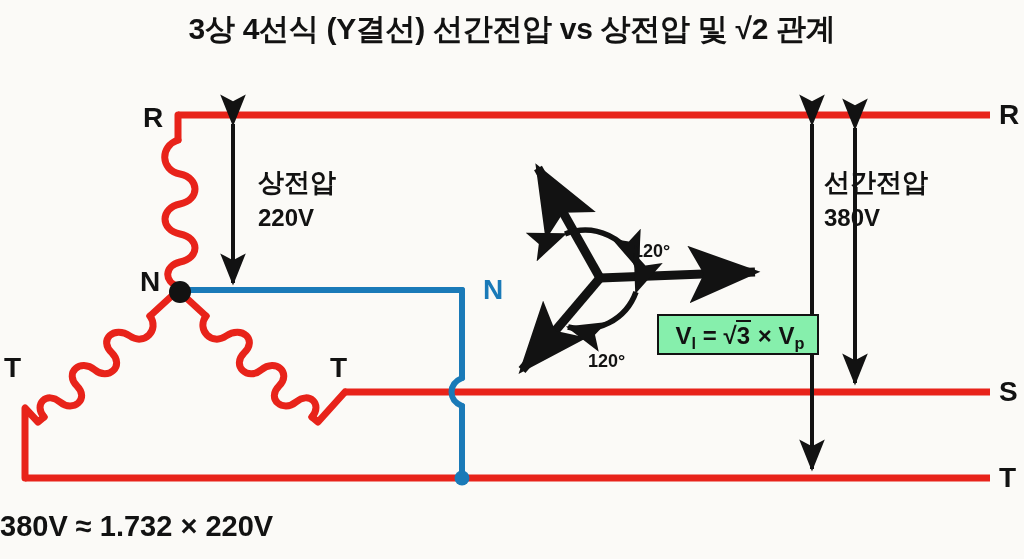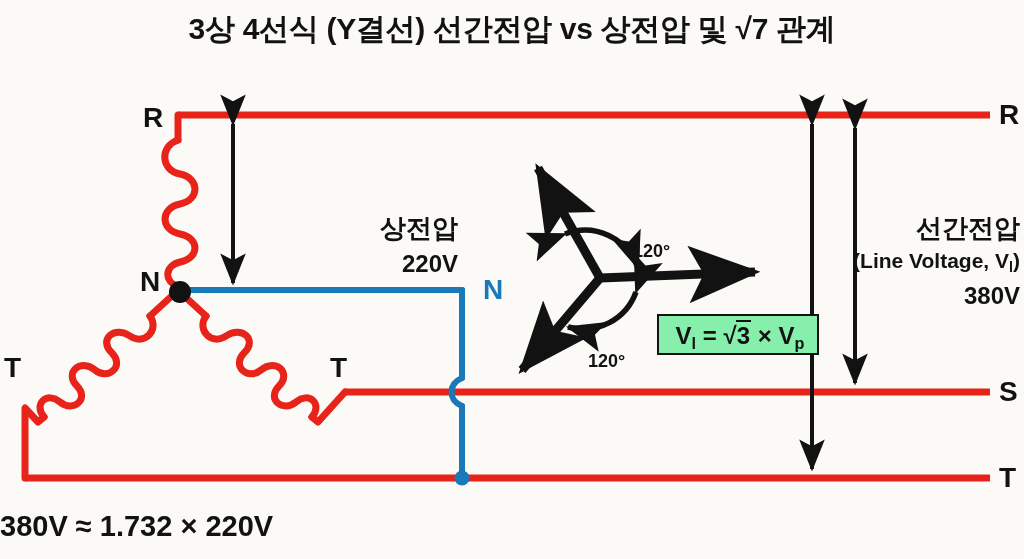--- a/index.html
+++ b/index.html
@@ -50,23 +50,22 @@
   #term-r-left  { left: 143px; top: 104px; }
   #term-n-left  { left: 140px; top: 268px; }
   #term-t-left  { left: 4px;   top: 354px; }
   #term-t-mid   { left: 330px; top: 354px; }
   #term-n-blue  { left: 483px; top: 276px; color: #1a7ab8; }
   #term-r-right { left: 999px; top: 101px; }
   #term-s-right { left: 999px; top: 378px; }
   #term-t-right { left: 999px; top: 464px; }
 
   .vlabel {
-    text-align: right;
+    text-align: left;
     line-height: 1.18;
-    margin-top: 46px;
   }
   #phase-label {
     left: 258px;
     top: 167px;
     width: 200px;
   }
   #line-label {
     left: 824px;
     top: 167px;
     width: 196px;
@@ -185,39 +184,38 @@
 
     <g stroke="#121212" fill="none" stroke-linecap="butt">
       <line x1="600" y1="278" x2="538" y2="168" stroke-width="9" marker-end="url(#ah)"></line>
       <line x1="600" y1="278" x2="755" y2="272" stroke-width="9" marker-end="url(#ah)"></line>
       <line x1="600" y1="278" x2="522" y2="370" stroke-width="9" marker-end="url(#ah)"></line>
       <path d="M565,234 A 56 56 0 0 1 638,268" stroke-width="5.5" marker-start="url(#ah-small)" marker-end="url(#ah-small)"></path>
       <path d="M636,292 A 56 56 0 0 1 568,327" stroke-width="5.5" marker-start="url(#ah-small)" marker-end="url(#ah-small)"></path>
     </g>
   </svg>
 
-  <div class="txt" id="title">3상 4선식 (Y결선) 선간전압 vs 상전압 및 √7 관계</div>
+  <div class="txt" id="title">3상 4선식 (Y결선) 선간전압 vs 상전압 및 √2 관계</div>
 
   <div class="txt term" id="term-r-left">R</div>
   <div class="txt term" id="term-n-left">N</div>
   <div class="txt term" id="term-t-left">T</div>
   <div class="txt term" id="term-t-mid">T</div>
   <div class="txt term" id="term-n-blue">N</div>
   <div class="txt term" id="term-r-right">R</div>
   <div class="txt term" id="term-s-right">S</div>
   <div class="txt term" id="term-t-right">T</div>
 
   <div class="txt vlabel" id="phase-label">
     <span class="l1">상전압</span>
     <span class="l3">220V</span>
   </div>
 
   <div class="txt vlabel" id="line-label">
     <span class="l1">선간전압</span>
-    <span class="l2"><span>(Line Voltage, V</span><span class="sub">l</span><span>)</span></span>
     <span class="l3">380V</span>
   </div>
 
   <div class="txt angle" id="angle-top">120°</div>
   <div class="txt angle" id="angle-bot">120°</div>
 
   <div id="formula-box">
     <div id="formula-text"><span>V</span><span class="sub">l</span><span> = </span><span>√</span><span class="rad">3</span><span> × </span><span>V</span><span class="sub">p</span></div>
   </div>
 

